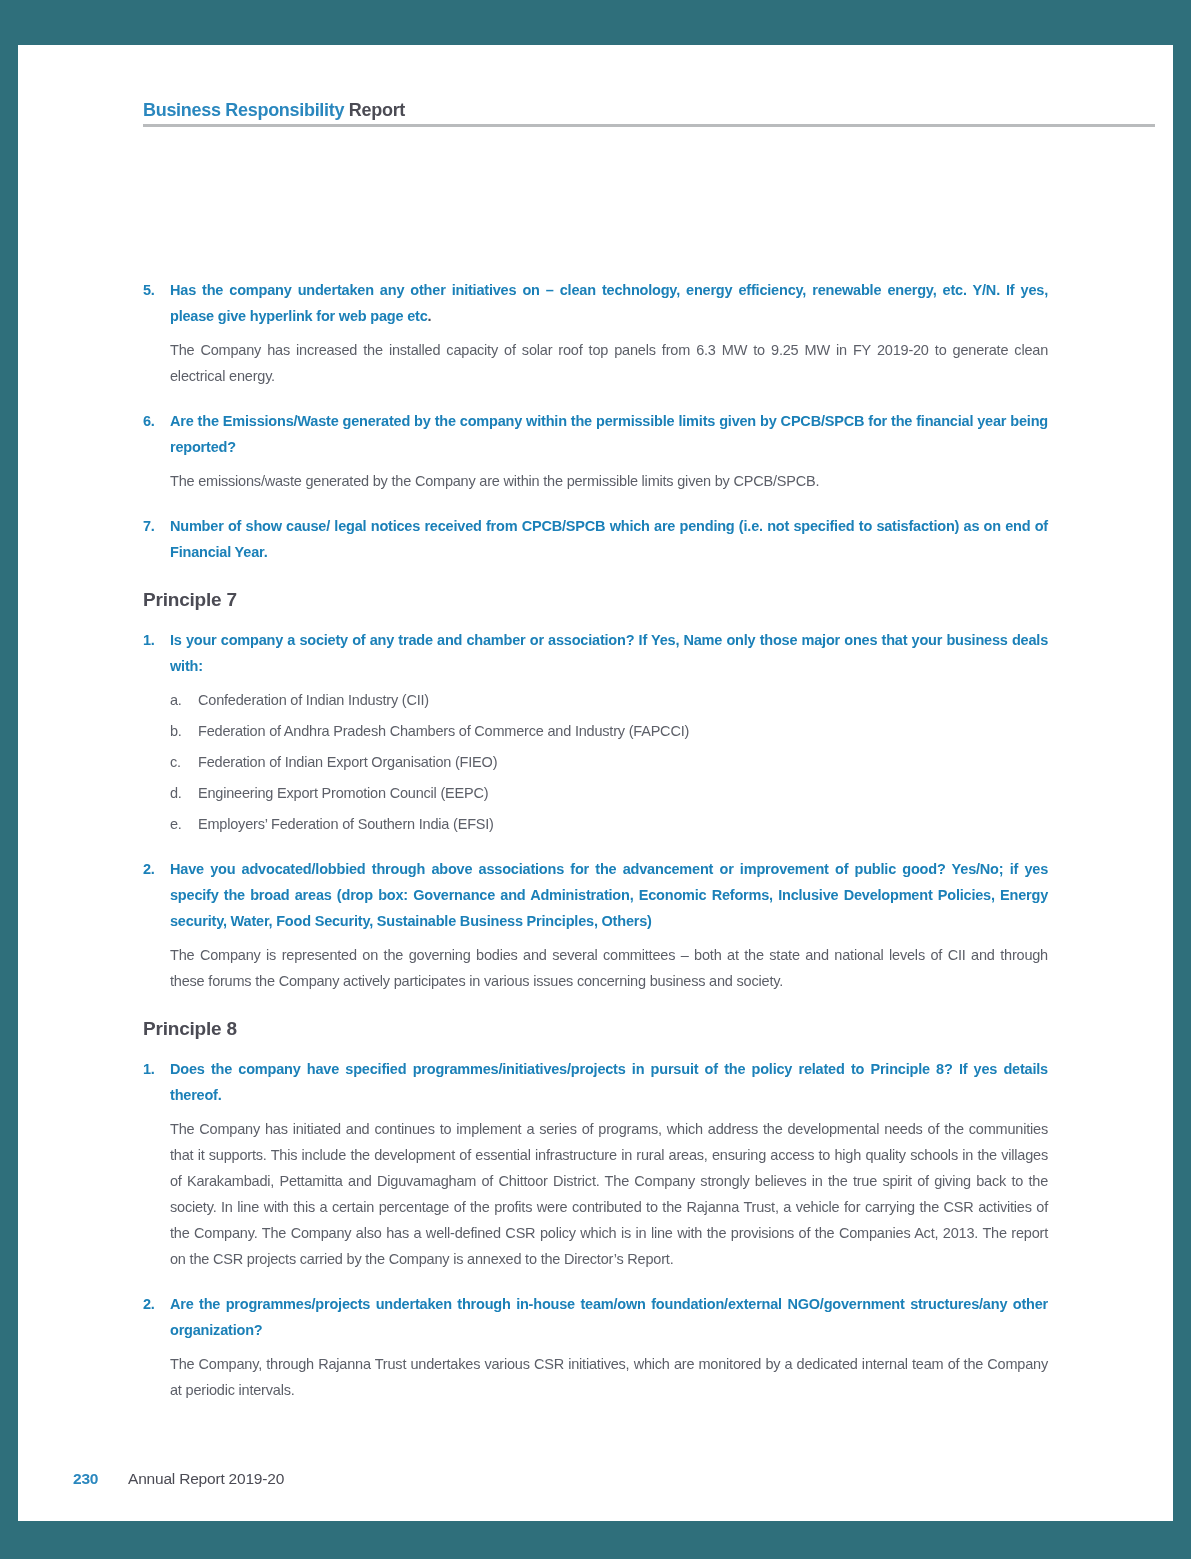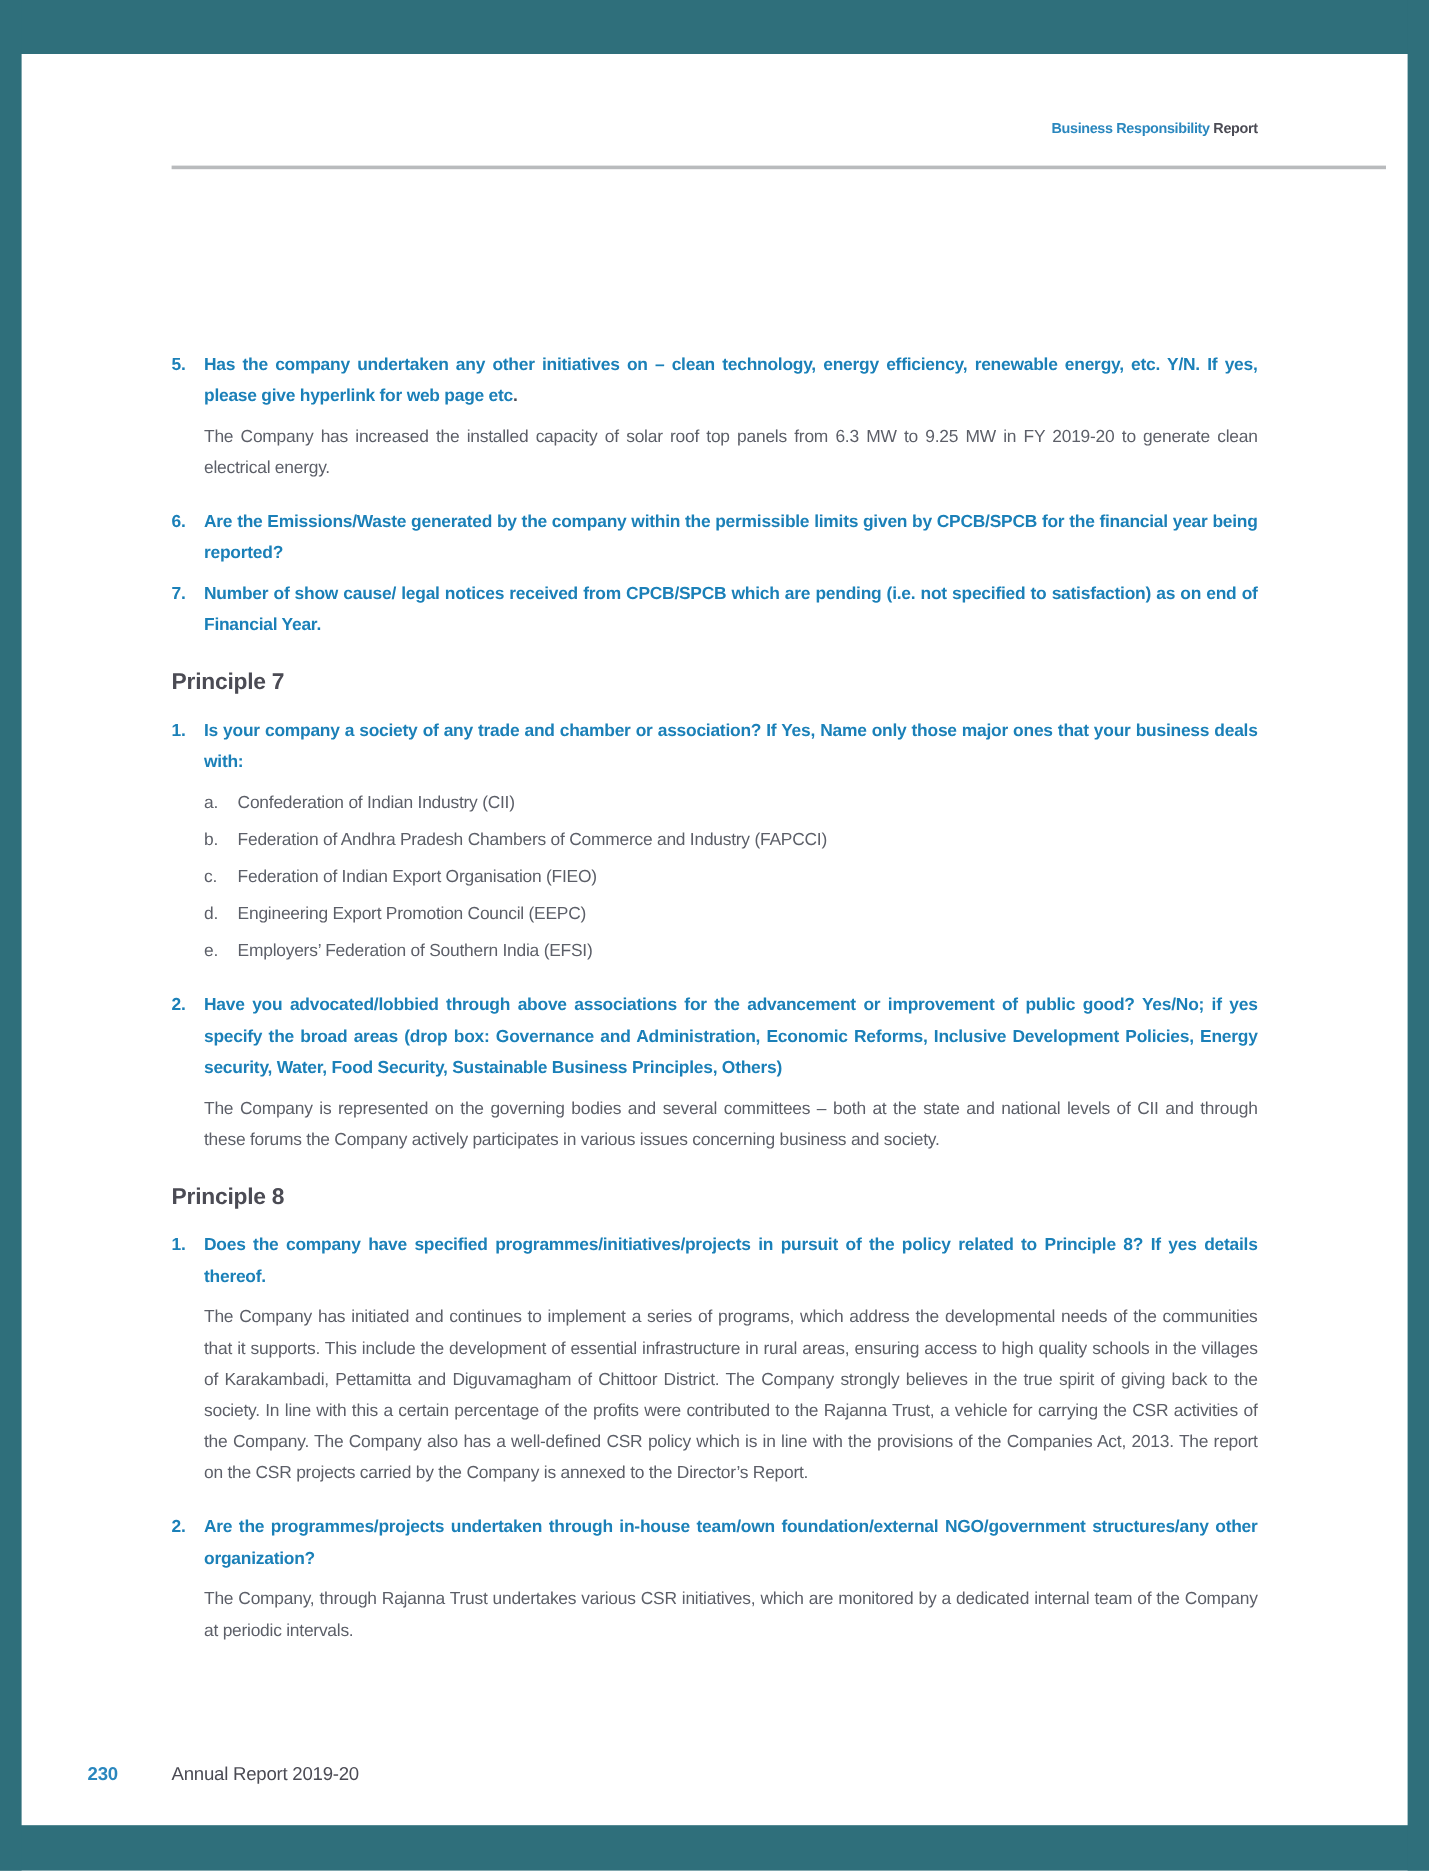--- a/index.html
+++ b/index.html
@@ -32,26 +32,25 @@
     top:45px;left:18px;right:18px;bottom:38px;
     background:var(--page_bg);
   }
   .content{
     position:absolute;
     left:125px;        
     width:905px;       
     top:55px;          
   }
   .doc-header{
-    font-size:12px;
+    font-size:18px;
     font-weight:bold;
     letter-spacing:-0.3px;
-    margin-bottom:24px;
+    margin-bottom:3px;
     white-space:nowrap;
-    text-align:right;
   }
   .doc-header .t-blue{color:var(--header_blue);}
   .doc-header .t-gray{color:var(--dark_gray);}
   .rule{
     height:3px;
     background:var(--rule_gray);
     margin-right:-107px; 
   }
   .body-start{margin-top:150px;}
 
@@ -92,21 +91,21 @@
     font-size:19px;font-weight:bold;
     margin-top:22px;margin-bottom:14px;
     line-height:26px;
   }
   .footer{position:absolute;top:1470px;left:0;width:100%;z-index:6;}
   .footer .pagenum{
     position:absolute;left:73px;top:0;
     color:var(--header_blue);font-weight:bold;font-size:15.5px;
   }
   .footer .repname{
-    position:absolute;left:143px;top:0;
+    position:absolute;left:128px;top:0;
     color:var(--dark_gray);font-size:15.5px;
   }
 </style>
 </head>
 <body>
 
 <div class="frame top"></div>
 <div class="frame bottom"></div>
 <div class="frame left"></div>
 <div class="frame right"></div>
@@ -125,20 +124,21 @@
       <div class="qa">
         <div class="num">5.</div>
         <div class="qtext"><span>Has the company undertaken any other initiatives on – clean technology, energy efficiency, renewable energy, etc. Y/N. If yes, please give hyperlink for web page etc</span><span class="suffix">.</span></div>
       </div>
       <div class="answer">The Company has increased the installed capacity of solar roof top panels from 6.3 MW to 9.25 MW in FY 2019-20 to generate clean electrical energy.</div>
 
       <div class="qa">
         <div class="num">6.</div>
         <div class="qtext">Are the Emissions/Waste generated by the company within the permissible limits given by CPCB/SPCB for the financial year being reported?</div>
       </div>
+      <div class="answer">The emissions/waste generated by the Company are within the permissible limits given by CPCB/SPCB.</div>
 
       <div class="qa">
         <div class="num">7.</div>
         <div class="qtext">Number of show cause/ legal notices received from CPCB/SPCB which are pending (i.e. not specified to satisfaction) as on end of Financial Year.</div>
       </div>
 
       <div class="principle">Principle 7</div>
 
       <div class="qa">
         <div class="num">1.</div>

